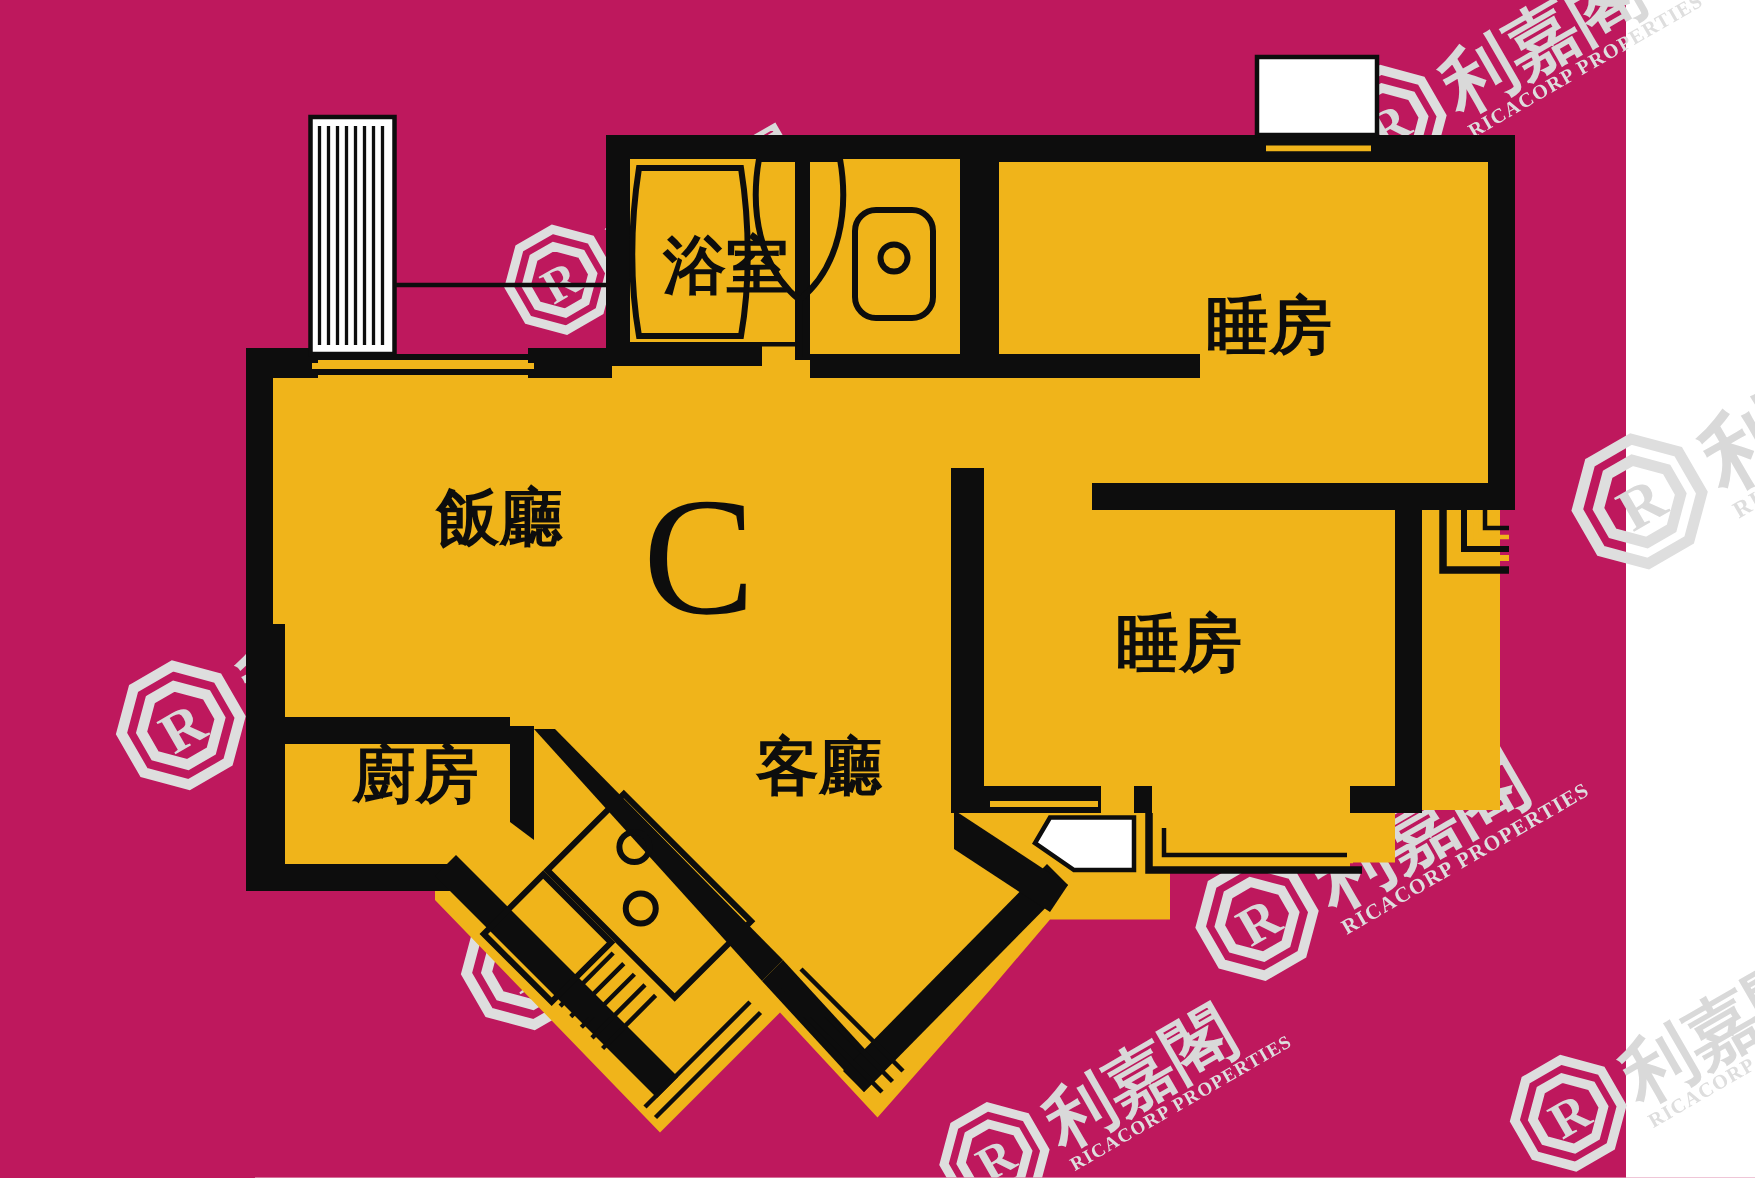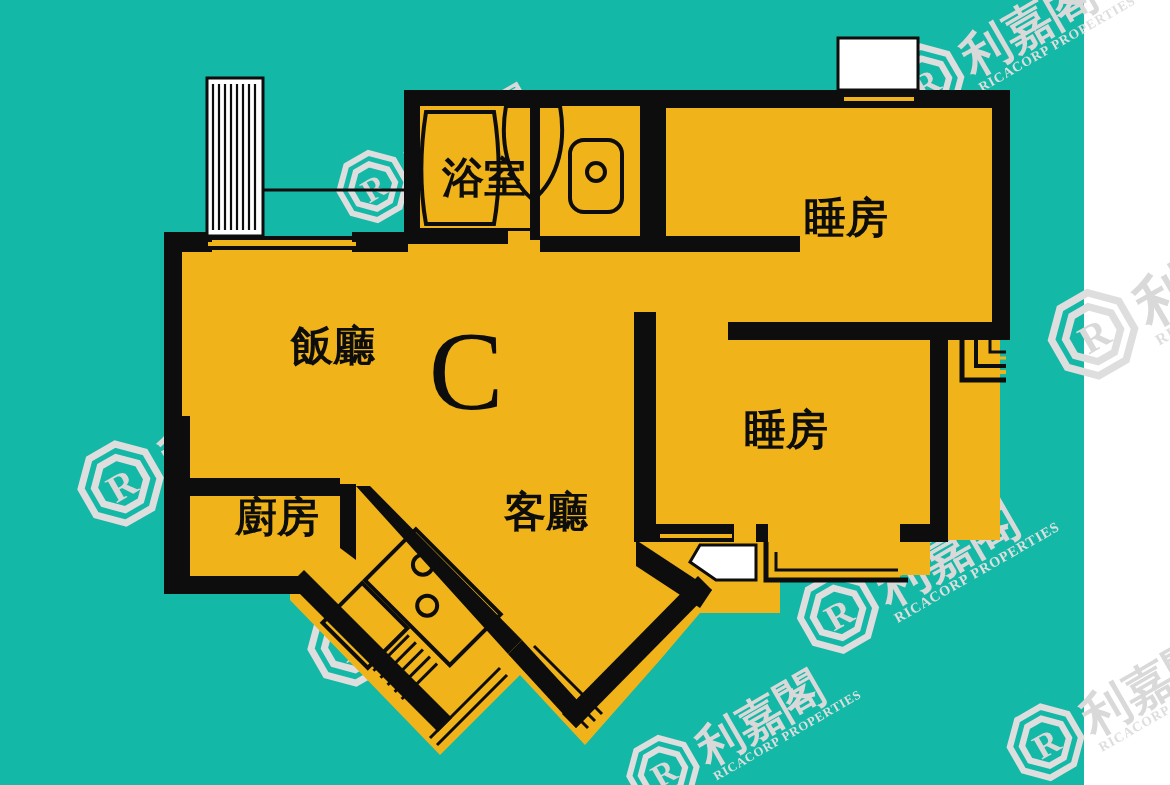--- a/index.html
+++ b/index.html
@@ -11,21 +11,21 @@
     width: 1170px;
     height: 785px;
     overflow: hidden;
     font-family: "Liberation Serif", serif;
     position: relative;
   }
   #floorplan-root {
     position: relative;
     width: 1084px;
     height: 785px;
-    background: #14b8a6;
+    background: #be185d;
   }
   svg.plan {
     position: absolute;
     left: 0;
     top: 0;
     width: 1170px;
     height: 785px;
     display: block;
   }
   .room-label {

